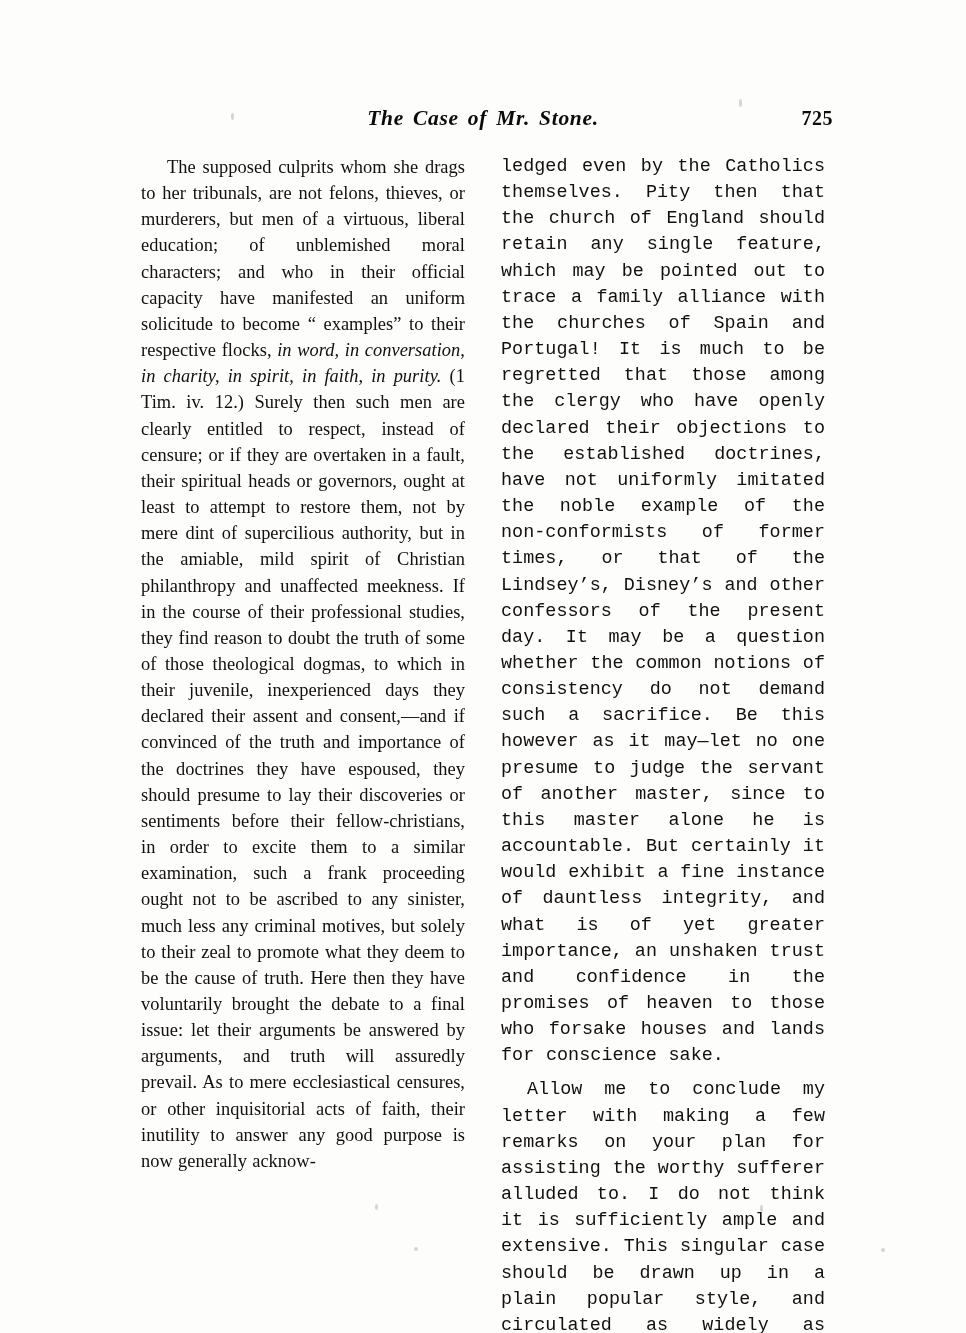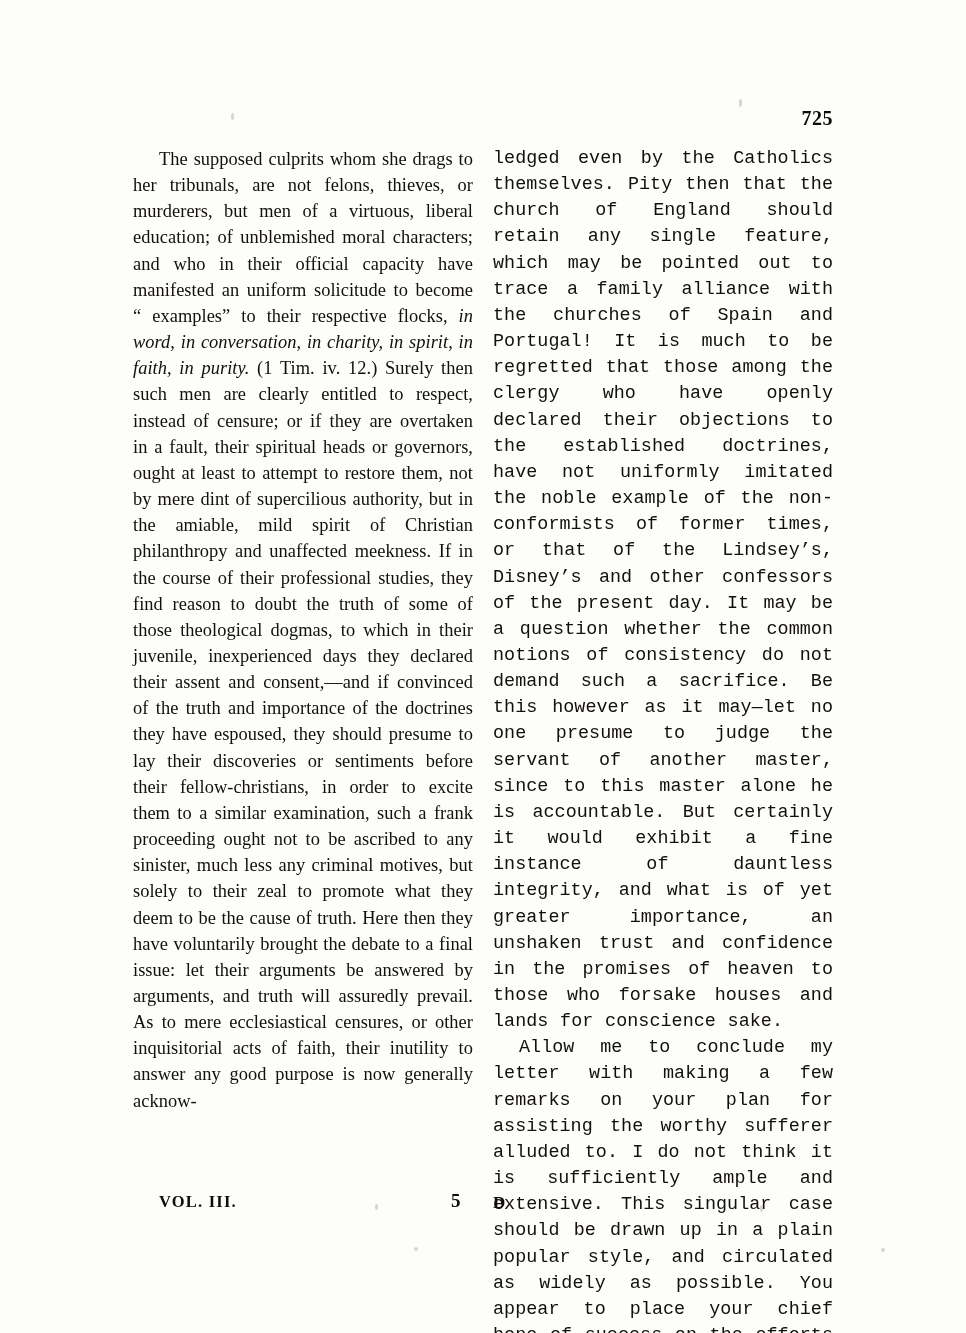--- a/index.html
+++ b/index.html
@@ -66,21 +66,21 @@
   .col {
     position: absolute;
     top: 0;
     width: 340px;
     height: 1045px;
   }
   .col-left  { left: 0px; }
   .col-right { left: 360px; font-family: Liberation Mono, monospace; }
 
   .para {
-    margin: 0;
+    margin: 8px;
     font-size: 18.4px;
     line-height: 26.15px;
     text-align: justify;
     text-align-last: left;
     -webkit-hyphens: none;
     hyphens: none;
     word-spacing: 0.6px;
     letter-spacing: 0.05px;
     color: #120f0c;
   }
@@ -129,41 +129,37 @@
     border-radius: 50%;
     opacity: 0.55;
   }
 </style>
 </head>
 <body>
 
 <div class="page">
 
   <div class="runhead">
+    <div class="runhead-title">The Case of Mr. Stone.</div>
     <div class="runhead-folio">725</div>
   </div>
 
   <div class="columns">
 
     <div class="col col-left">
       <p class="para indent"><span>The supposed culprits whom she drags to her tribunals, are not felons, thieves, or murderers, but men of a virtuous, liberal education; of unblemished moral characters; and who in their official capacity have manifested an uniform solicitude to become “ examples” to their respective flocks, </span><i>in word, in conversation, in charity, in spirit, in faith, in purity.</i><span> (1 Tim. iv. 12.) Surely then such men are clearly entitled to respect, instead of censure; or if they are overtaken in a fault, their spiritual heads or governors, ought at least to attempt to restore them, not by mere dint of supercilious authority, but in the amiable, mild spirit of Christian philanthropy and unaffected meekness. If in the course of their professional studies, they find reason to doubt the truth of some of those theological dogmas, to which in their juvenile, inexperienced days they declared their assent and consent,—and if convinced of the truth and importance of the doctrines they have espoused, they should presume to lay their discoveries or sentiments before their fellow-christians, in order to excite them to a similar examination, such a frank proceeding ought not to be ascribed to any sinister, much less any criminal motives, but solely to their zeal to promote what they deem to be the cause of truth. Here then they have voluntarily brought the debate to a final issue: let their arguments be answered by arguments, and truth will assuredly prevail. As to mere ecclesiastical censures, or other inquisitorial acts of faith, their inutility to answer any good purpose is now generally acknow-</span></p>
     </div>
 
     <div class="col col-right">
       <p class="para">ledged even by the Catholics themselves. Pity then that the church of England should retain any single feature, which may be pointed out to trace a family alliance with the churches of Spain and Portugal! It is much to be regretted that those among the clergy who have openly declared their objections to the established doctrines, have not uniformly imitated the noble example of the non-conformists of former times, or that of the Lindsey’s, Disney’s and other confessors of the present day. It may be a question whether the common notions of consistency do not demand such a sacrifice. Be this however as it may—let no one presume to judge the servant of another master, since to this master alone he is accountable. But certainly it would exhibit a fine instance of dauntless integrity, and what is of yet greater importance, an unshaken trust and confidence in the promises of heaven to those who forsake houses and lands for conscience sake.</p>
       <p class="para indent">Allow me to conclude my letter with making a few remarks on your plan for assisting the worthy sufferer alluded to. I do not think it is sufficiently ample and extensive. This singular case should be drawn up in a plain popular style, and circulated as widely as possible. You appear to place your chief hope of success on the efforts of the Unitarians only. Now have you duly considered, that these Unitarians are, or at least ought to be Dissenters? as such then, what peculiar business have they to interfere? Do not their own ministers loudly call for every pecuniary aid that can be spared—more</p>
     </div>
 
   </div>
 
-  <div class="footline">
-    <div class="vol">VOL. III.</div>
-    <div class="sig-num">5</div>
-    <div class="sig-letter">D</div>
-  </div>
 
   <div class="speck" style="left:231px; top:113px; width:3px; height:7px;"></div>
   <div class="speck" style="left:739px; top:99px; width:3px; height:8px;"></div>
   <div class="speck" style="left:414px; top:1247px; width:4px; height:4px;"></div>
   <div class="speck" style="left:881px; top:1248px; width:4px; height:4px;"></div>
   <div class="speck" style="left:760px; top:1205px; width:3px; height:7px;"></div>
   <div class="speck" style="left:375px; top:1204px; width:3px; height:6px;"></div>
 
 </div>
 

